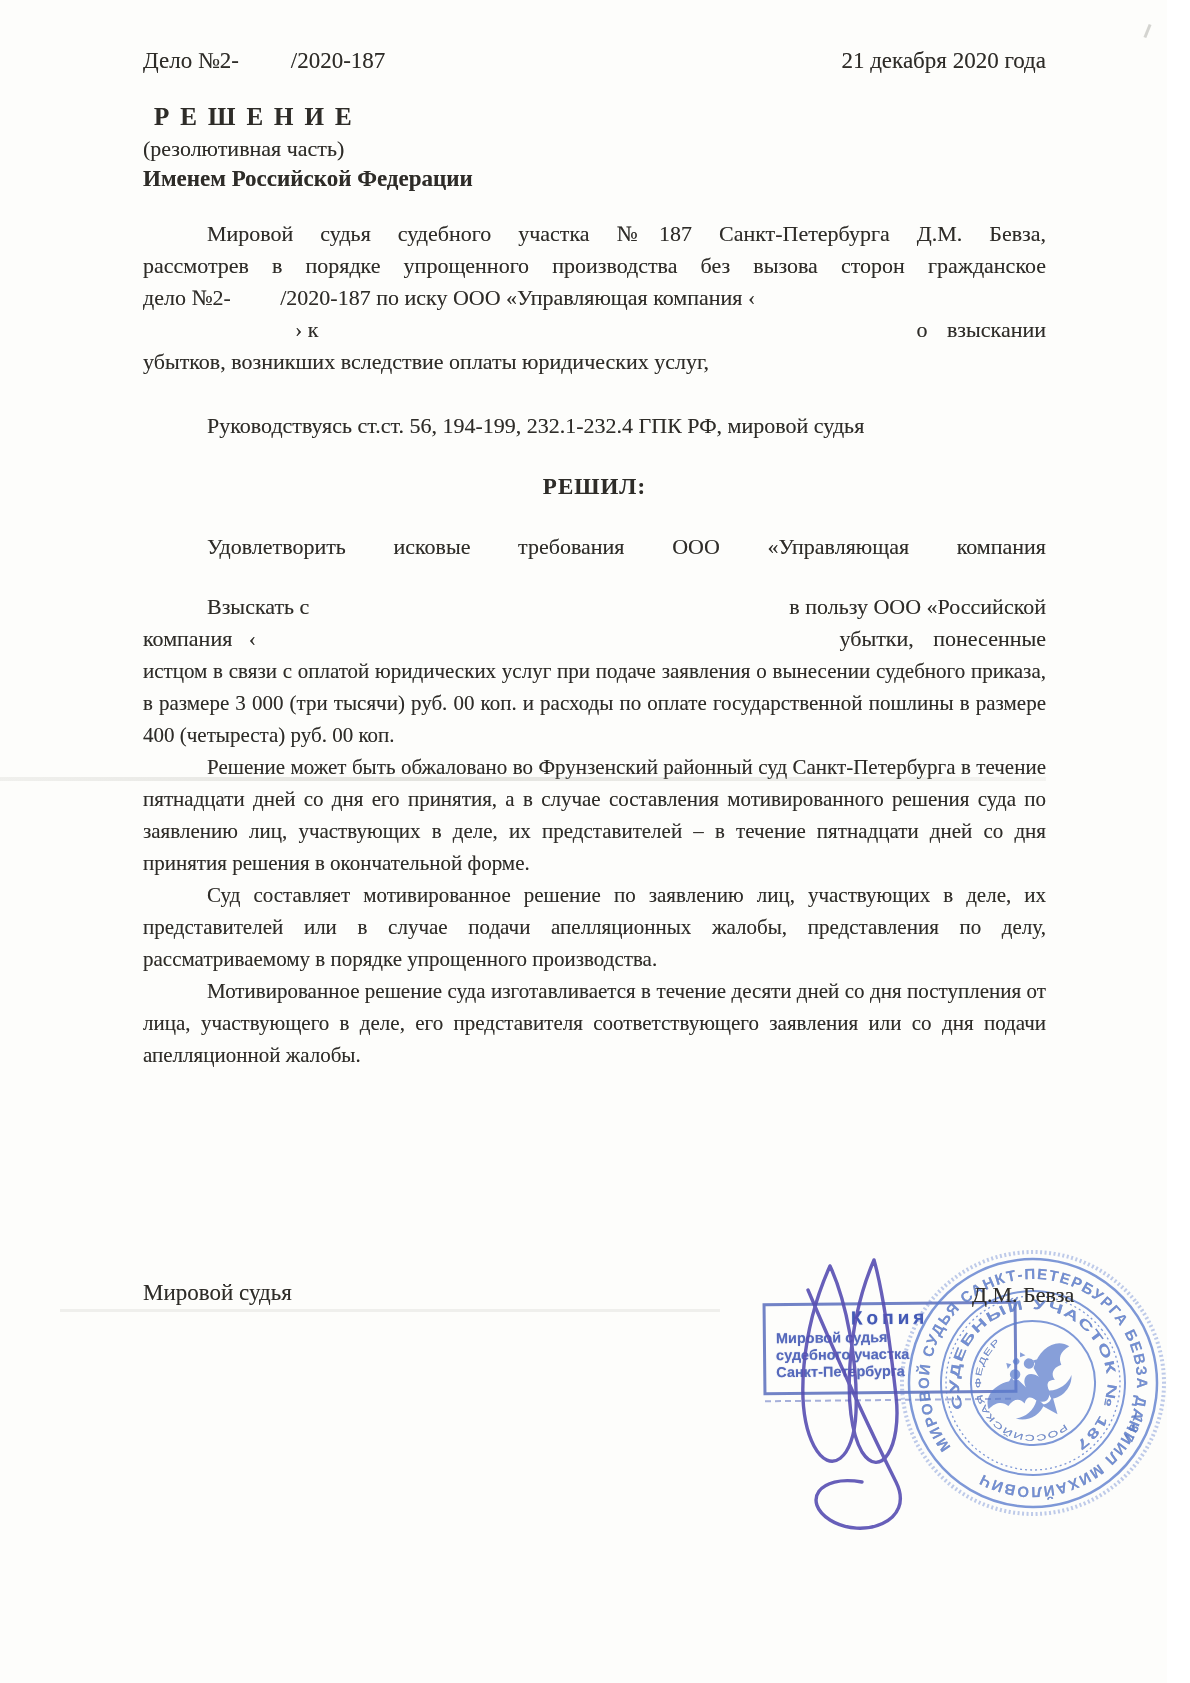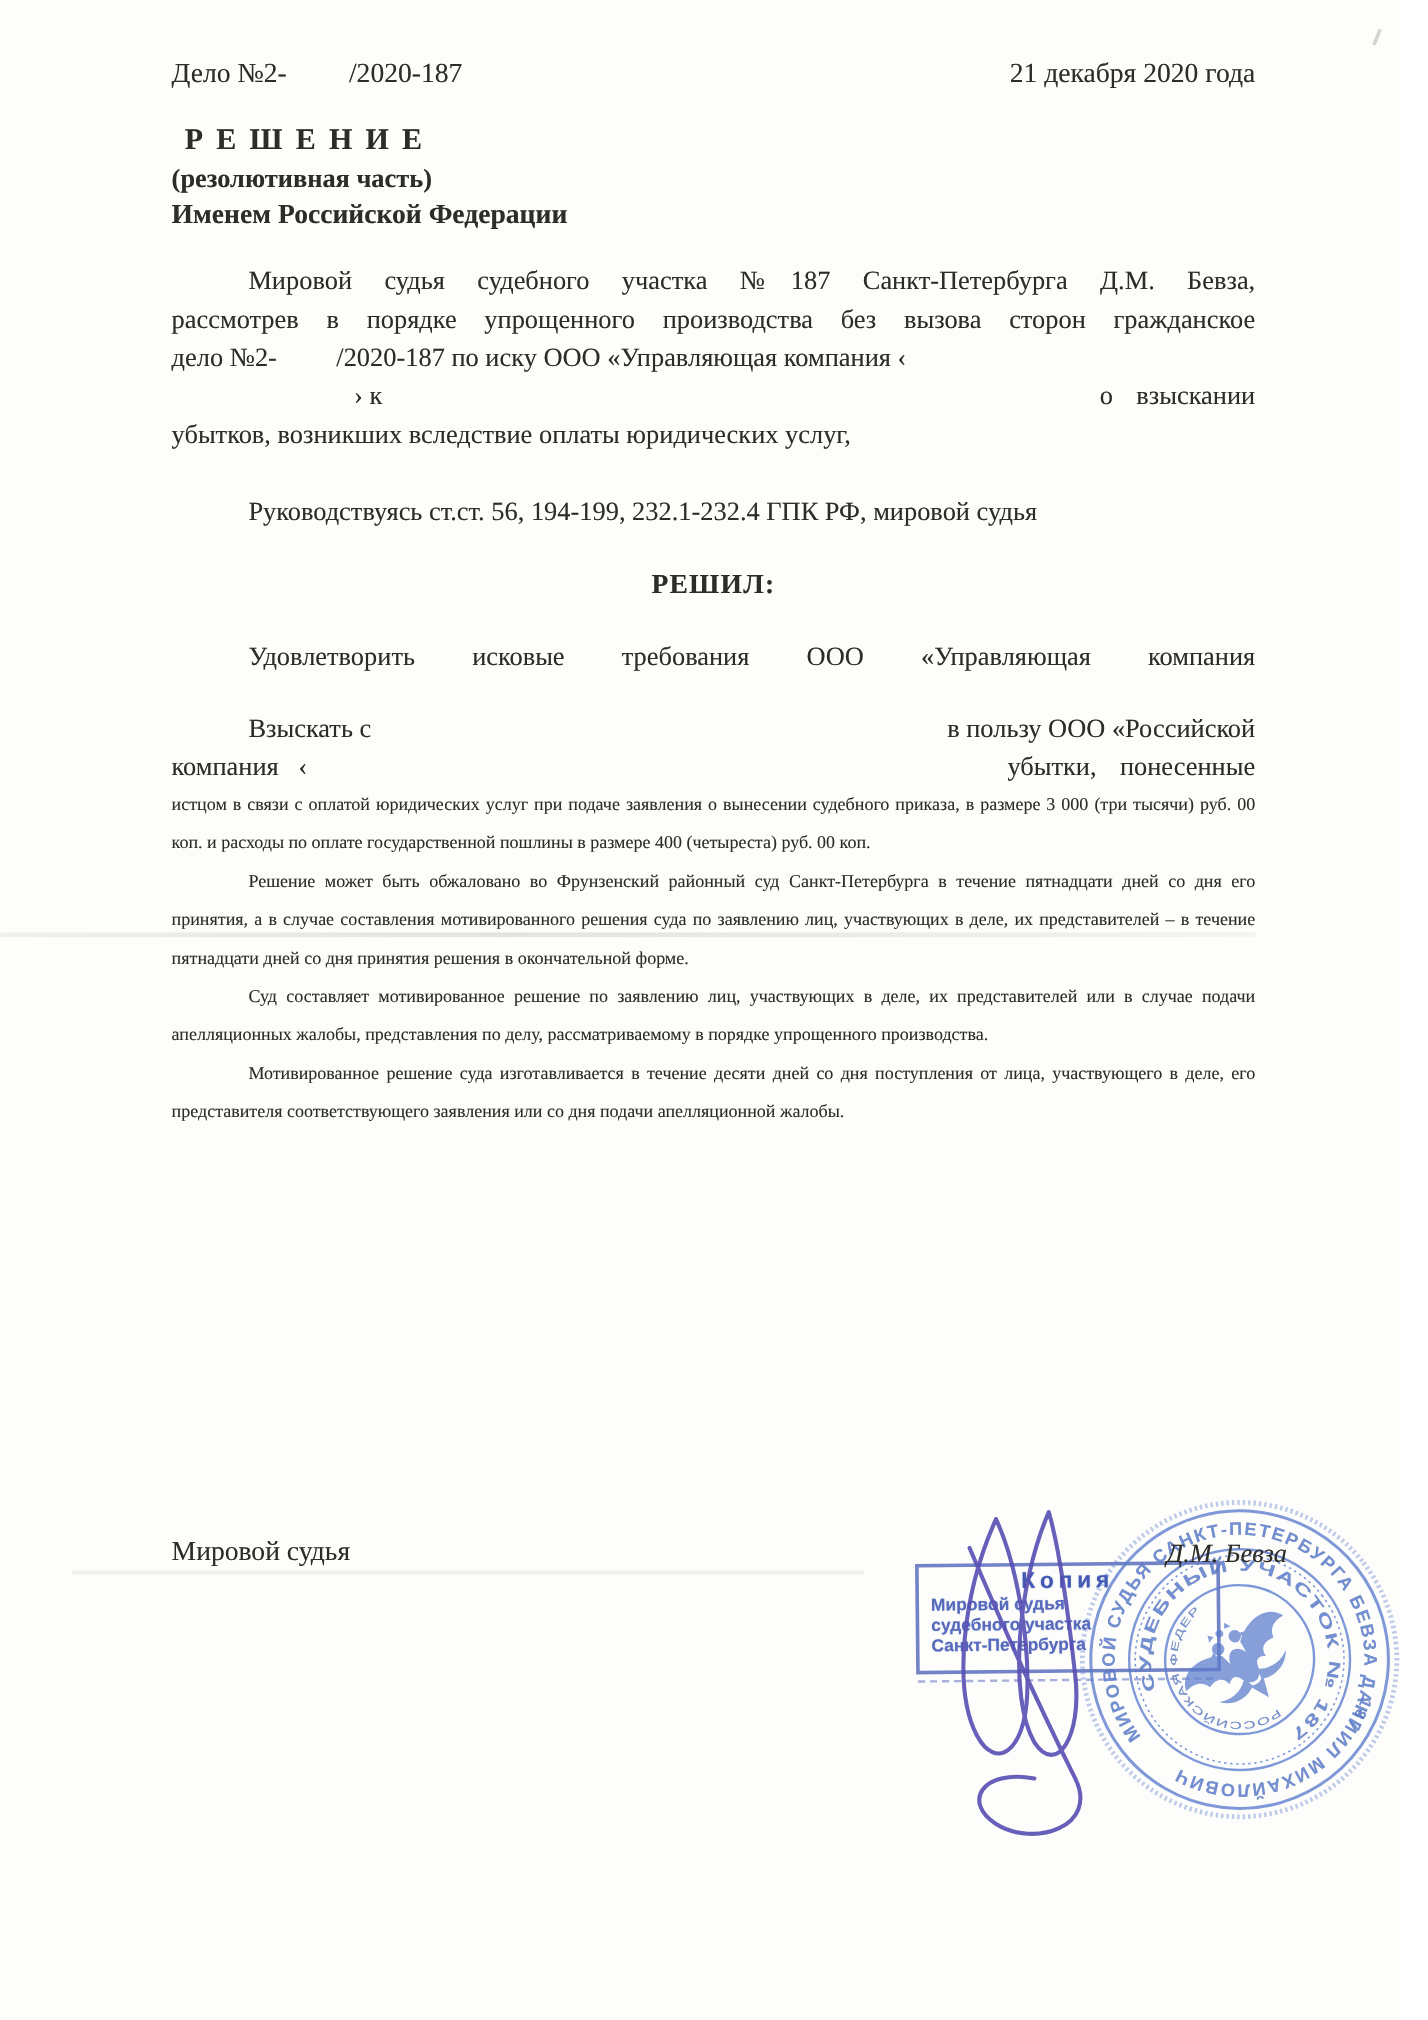--- a/index.html
+++ b/index.html
@@ -7,34 +7,34 @@
     position:relative;width:1167px;height:1683px;background:#fdfdfb;overflow:hidden;
     font-family:"Liberation Serif","DejaVu Serif",serif;color:#2e2c28;
     text-shadow:0 0 .5px rgba(46,44,40,.38);
   }
   .content{position:absolute;left:143px;top:46px;width:903px;}
   .line{font-size:22px;line-height:32px;}
   .pre{white-space:pre;}
   .hdr{display:flex;justify-content:space-between;font-size:23px;line-height:30px;}
   .title-block{margin-top:24px;text-align:left;}
   .doc-title{font-size:25px;font-weight:bold;letter-spacing:11px;padding-left:11px;line-height:34px;}
-  .doc-sub{font-size:22px;line-height:30px;font-weight:bold;}
+  .doc-sub{font-size:22px;line-height:30px;}
   .doc-inname{font-size:23px;font-weight:bold;line-height:30px;}
   .intro{margin-top:24px;}
   .just{text-align:justify;text-align-last:justify;}
   .ind{text-indent:64px;}
   .gapline{display:flex;justify-content:space-between;}
   .ws14{word-spacing:14px;}
   .guided{margin-top:32px;text-indent:64px;}
   .resolved{margin-top:29px;text-align:center;font-weight:bold;font-size:23px;letter-spacing:1px;line-height:32px;}
   .mt28{margin-top:28px;}
-  .para{font-size:15px;line-height:32px;text-align:justify;margin:0;}
+  .para{font-size:21px;line-height:32px;text-align:justify;margin:0;}
   .indent-left{padding-left:64px;text-align:right;}
   .closing{position:absolute;left:143px;top:1280px;width:1010px;font-size:23px;z-index:6;}
-  .closing .name{position:absolute;left:829px;top:2px;font-size:22px;font-style:italic;}
+  .closing .name{position:absolute;left:829px;top:2px;font-size:22px;}
   
   .streak1{position:absolute;left:0;top:777px;width:1046px;height:4px;z-index:1;
     background:linear-gradient(90deg,rgba(160,160,150,.14),rgba(160,160,150,.28) 40%,rgba(160,160,150,.10));}
   .streak2{position:absolute;left:60px;top:1309px;width:660px;height:3px;background:rgba(170,170,160,.16);z-index:1;}
   .tick{position:absolute;left:1146px;top:24px;width:3px;height:14px;background:rgba(120,120,110,.3);transform:rotate(22deg);}
   
   .stamp-rect{
     position:absolute;left:763px;top:1302px;width:254px;height:92px;box-sizing:border-box;
     border:3px solid rgba(60,83,178,.72);transform:rotate(-.6deg);padding:2px 10px;z-index:3;
     font-family:"Liberation Sans","DejaVu Sans",sans-serif;color:rgba(60,83,178,.92);

